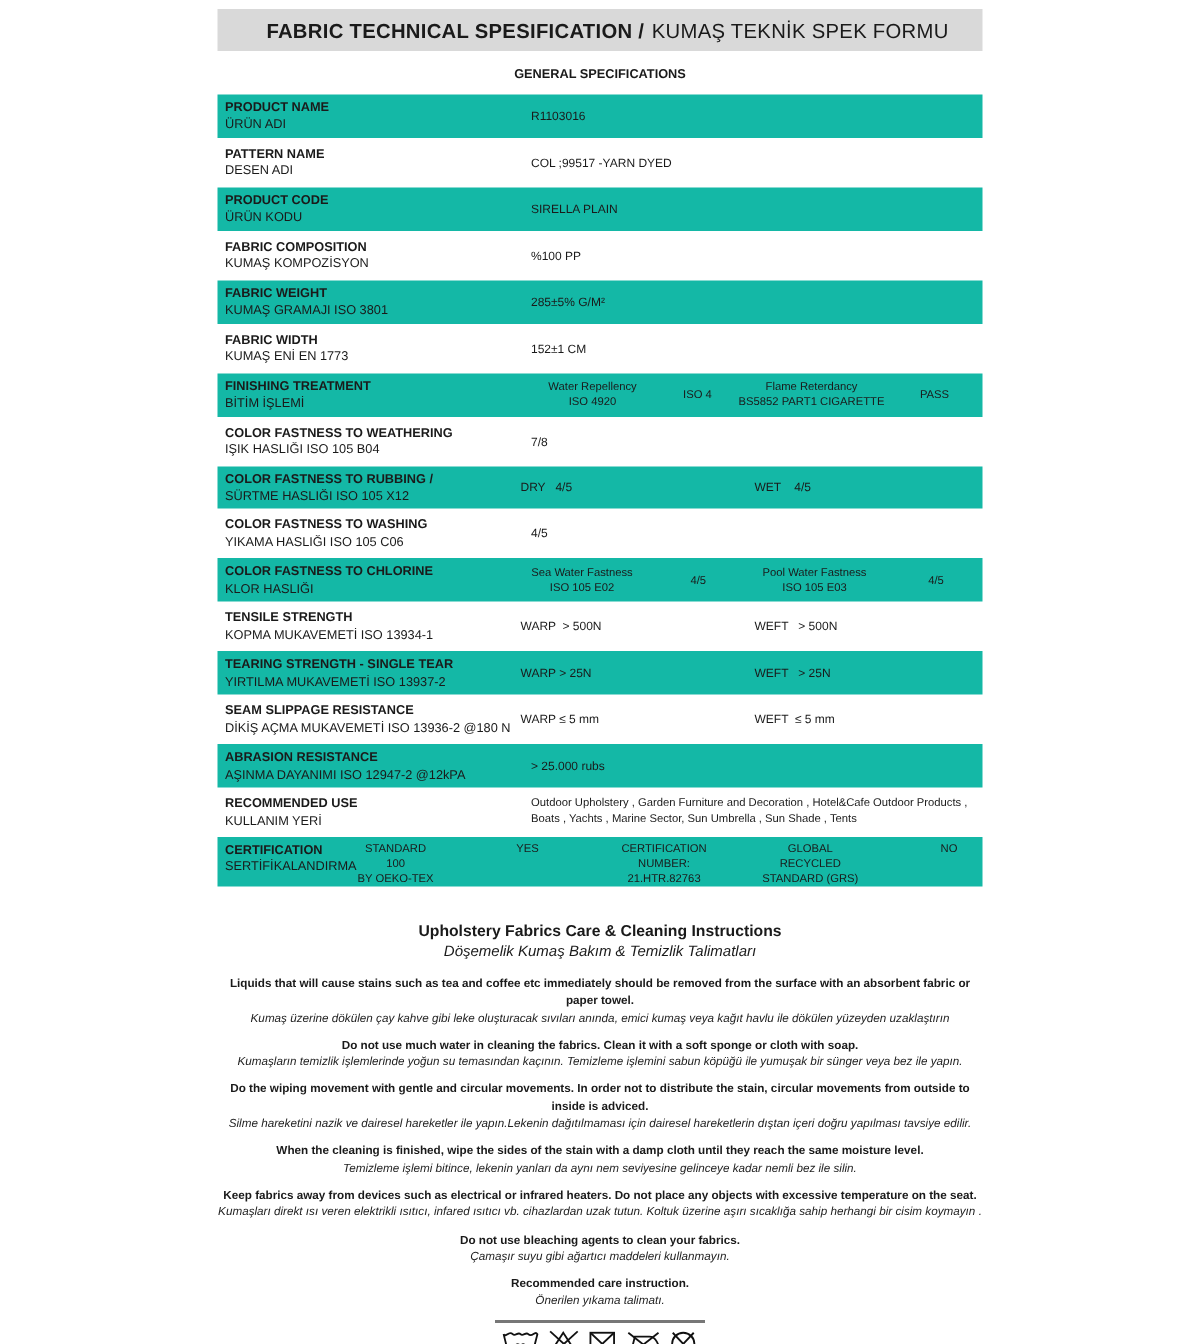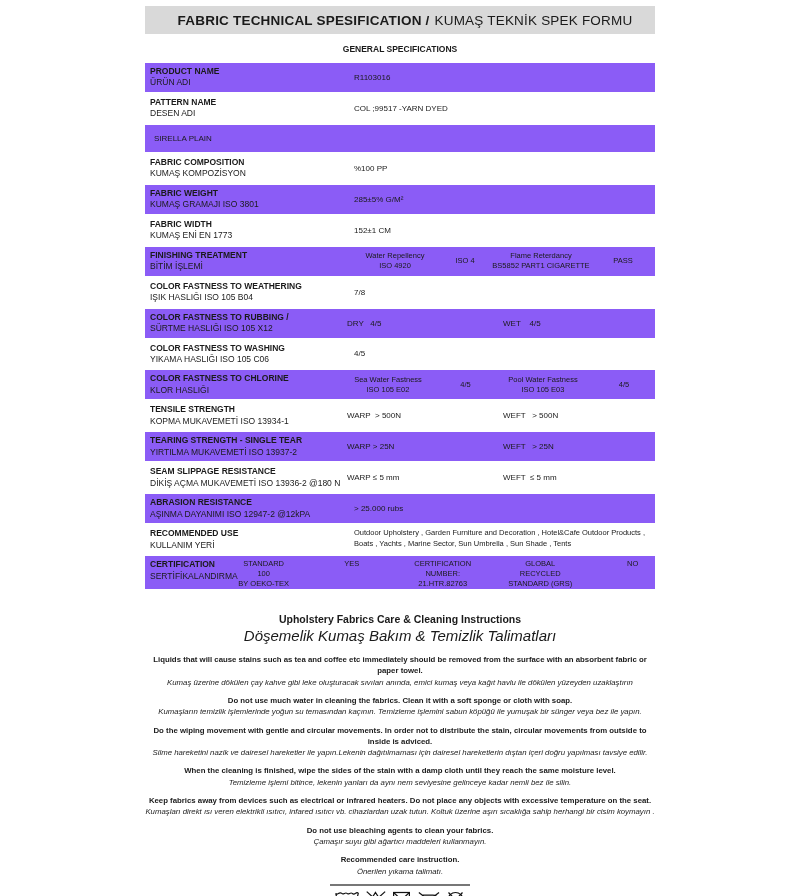--- a/index.html
+++ b/index.html
@@ -13,36 +13,36 @@
   .titlebar {
     background: #d9d9d9; height: 28px;
     display: flex; align-items: center; justify-content: center;
     font-size: 13.5px; letter-spacing: .2px;
   }
   .titlebar .tbold { font-weight: bold; margin-right: 5px; padding-left: 10px; }
 
   .gen-head { text-align: center; font-weight: bold; font-size: 8.5px; margin: 10px 0 9px; }
 
   .row { display: flex; min-height: 27px; margin-bottom: 2px; }
-  .row.shaded { background: #8b5cf6; }
+  .row.shaded { background: #14b8a6; }
   .lbl { width: 200px; padding: 3px 0 3px 5px; }
   .lbl .en { display: block; font-weight: bold; font-size: 8.5px; line-height: 1.35; }
   .lbl .tr { display: block; font-size: 8.5px; line-height: 1.35; }
   .val { flex: 1; display: flex; align-items: center; font-size: 8px; white-space: pre; }
   .val.single { padding-left: 9px; }
   .val .w1 { width: 158px; padding-left: 2px; }
   .val .w2 { flex: 1; }
   .cols { width: 100%; display: flex; align-items: center; text-align: center; font-size: 7.5px; line-height: 1.3; white-space: normal; }
   .cols .c { display: block; }
   .cols.top { align-items: flex-start; padding-top: 3px; gap: 36px; }
   .use-text { font-size: 7.5px; line-height: 1.4; white-space: normal; padding: 3px 6px 3px 9px; align-items: flex-start; display: block; }
   .tall { min-height: 33px; justify-content: space-between; }
 
   .care-title { text-align: center; font-weight: bold; font-size: 10.5px; margin-top: 24px; }
-  .care-sub { text-align: center; font-style: italic; font-size: 15px; margin: 2px 0 10px; }
+  .care-sub { text-align: center; font-style: italic; font-size: 10px; margin: 2px 0 10px; }
   .para { text-align: center; margin-bottom: 7px; }
   .para .pen { display: block; font-weight: bold; font-size: 7.8px; line-height: 1.45; }
   .para .ptr { display: block; font-style: italic; font-size: 7.8px; line-height: 1.45; color: #222; }
 
   .symbols {
     width: 140px; margin: 3px auto 0;
     border-top: 2px solid #777; border-bottom: 2px solid #777;
     display: flex; justify-content: center; align-items: center; gap: 4px; padding: 3px 2px;
   }
   .symbols svg { display: block; }
@@ -71,20 +71,24 @@
 
     <div class="row">
       <div class="lbl">
           <span class="en">PATTERN NAME</span>
           <span class="tr">DESEN ADI</span>
         </div>
       <div class="val single">COL ;99517 -YARN DYED</div>
     </div>
 
     <div class="row shaded">
+      <div class="lbl">
+          <span class="en">PRODUCT CODE</span>
+          <span class="tr">ÜRÜN KODU</span>
+        </div>
       <div class="val single">SIRELLA PLAIN</div>
     </div>
 
     <div class="row">
       <div class="lbl">
           <span class="en">FABRIC COMPOSITION</span>
           <span class="tr">KUMAŞ KOMPOZİSYON</span>
         </div>
       <div class="val single">%100 PP</div>
     </div>

